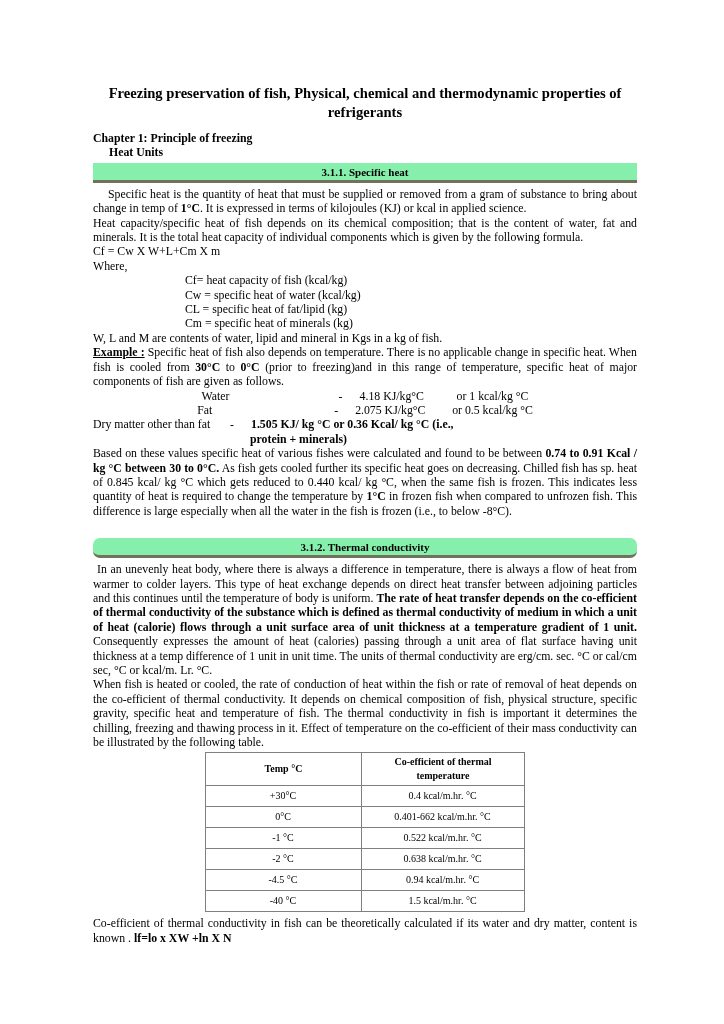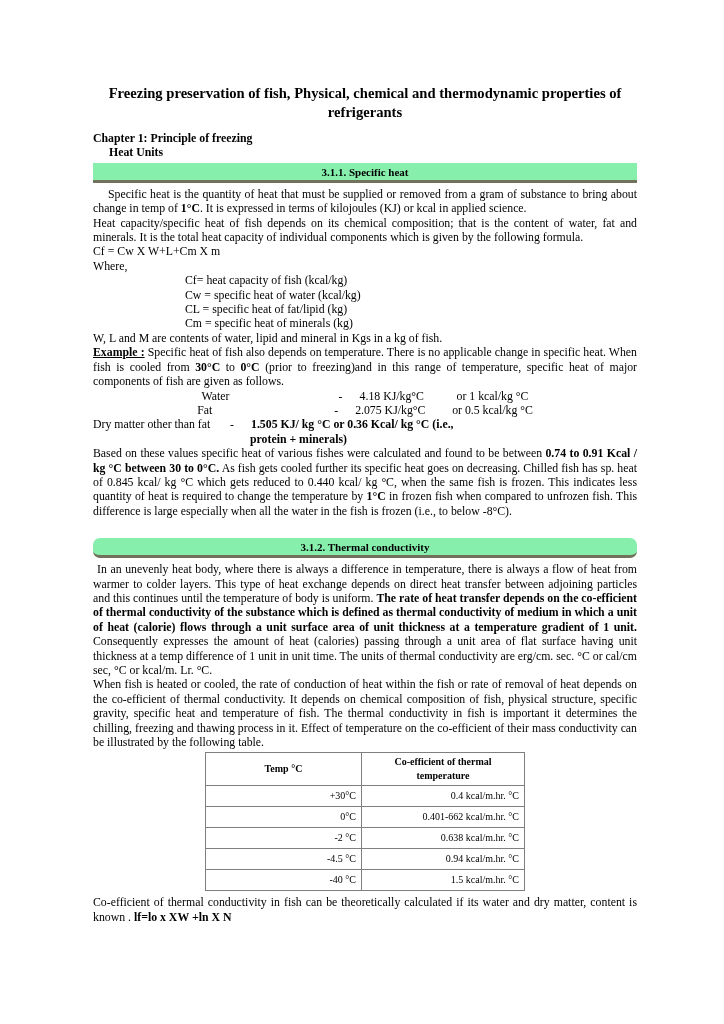--- a/index.html
+++ b/index.html
@@ -41,21 +41,21 @@
   .spec-row .v1{width:97px;flex:none;}
   .spec-row .vfull{flex:1;font-weight:bold;}
   .cont-line{margin-left:157px;font-size:11.8px;line-height:14.4px;font-weight:bold;}
   table.tc{border-collapse:collapse;margin:3px 0 0 112px;}
   table.tc th,table.tc td{
     border:1px solid #7f7f7f;font-size:10px;line-height:14px;
   }
   table.tc th{font-weight:bold;text-align:center;padding:2px 6px;vertical-align:middle;}
   table.tc th.c1{width:143px;}
   table.tc th.c2{width:150px;}
-  table.tc td{text-align:right;padding:3px 5px 3px 4px;}
+  table.tc td{text-align:center;padding:3px 5px 3px 4px;}
   .footer-para{margin-top:4px;}
   b{font-weight:bold;}
   .ex-label{font-weight:bold;text-decoration:underline;}
 </style>
 </head>
 <body>
 
 <div class="page">
 
   <h1 class="title">Freezing preservation of fish, Physical, chemical and thermodynamic properties of refrigerants</h1>
@@ -127,20 +127,24 @@
       <tbody>
         <tr>
           <td>+30°C</td>
           <td>0.4 kcal/m.hr. °C</td>
         </tr>
         <tr>
           <td>0°C</td>
           <td>0.401-662 kcal/m.hr. °C</td>
         </tr>
         <tr>
+          <td>-1 °C</td>
+          <td>0.522 kcal/m.hr. °C</td>
+        </tr>
+        <tr>
           <td>-2 °C</td>
           <td>0.638 kcal/m.hr. °C</td>
         </tr>
         <tr>
           <td>-4.5 °C</td>
           <td>0.94 kcal/m.hr. °C</td>
         </tr>
         <tr>
           <td>-40 °C</td>
           <td>1.5 kcal/m.hr. °C</td>

